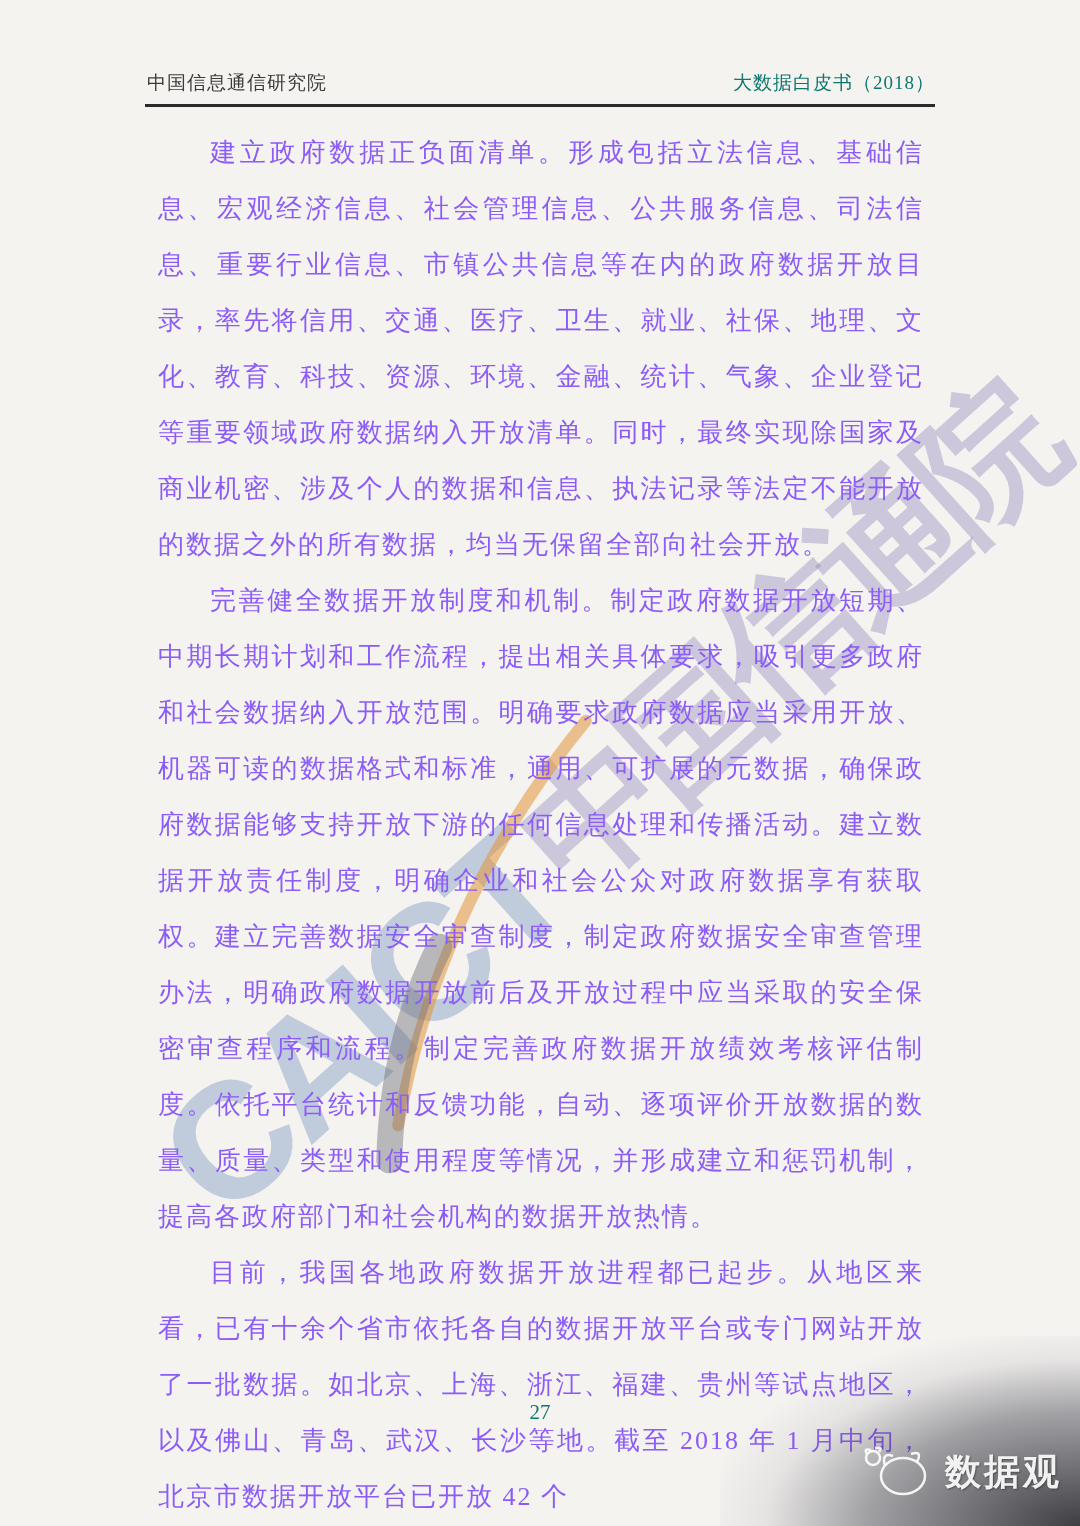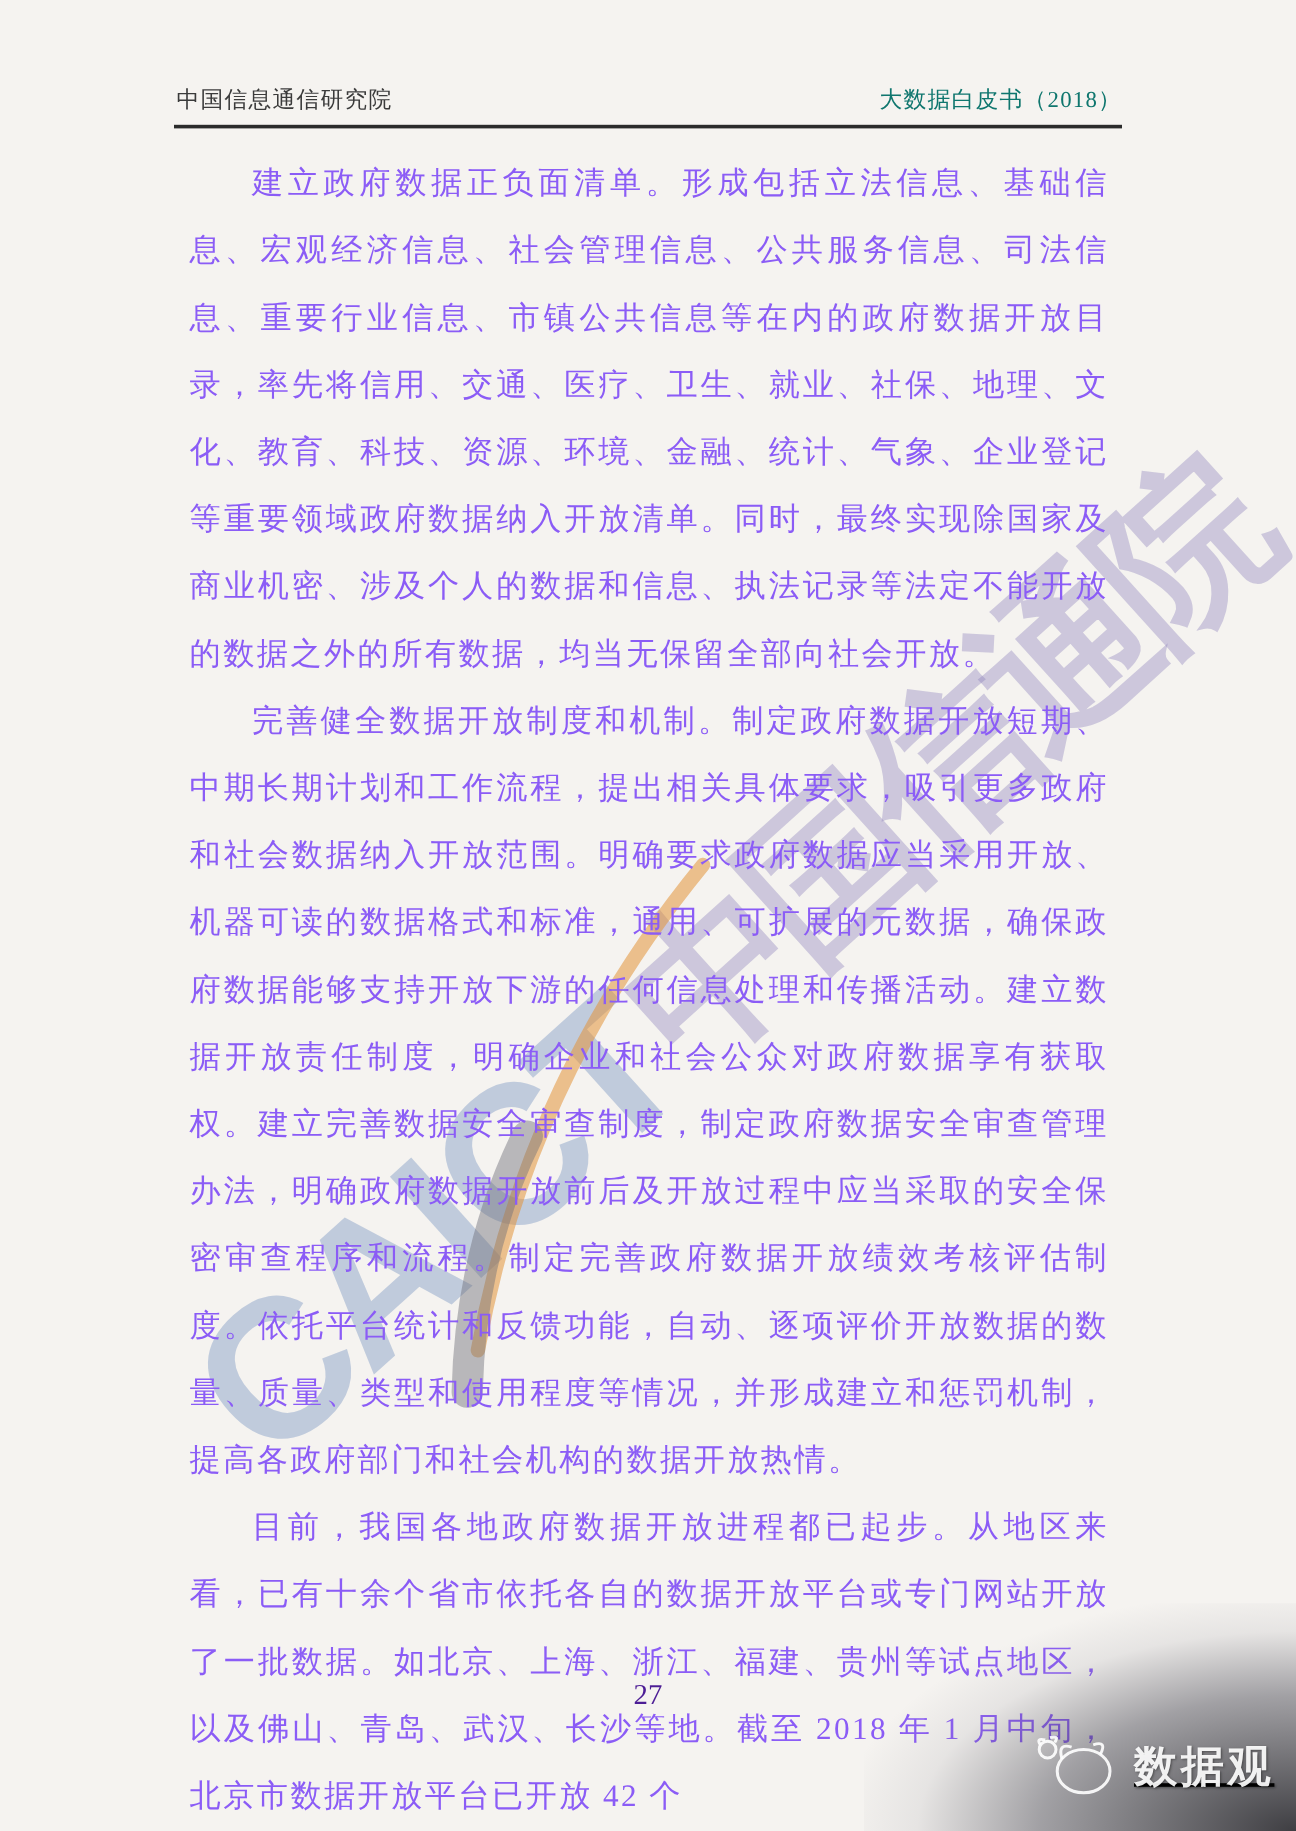--- a/index.html
+++ b/index.html
@@ -26,29 +26,29 @@
     display:flex;align-items:center;justify-content:center;
     z-index:1;pointer-events:none;white-space:nowrap;}
   .wm-caict{font-family:"Liberation Sans","DejaVu Sans",sans-serif;
     font-weight:bold;font-size:165px;letter-spacing:-6px;
     color:rgba(120,148,192,0.42);}
   .wm-cn{font-weight:bold;font-size:142px;letter-spacing:-10px;
     color:rgba(140,130,186,0.38);margin-left:6px;}
   .wm-swoosh{position:absolute;left:0;top:0;width:100%;height:100%;}
   
   .page-number{position:absolute;left:0;top:1400px;width:1080px;
-    text-align:center;font-size:24px;color:#4c1d95;z-index:2;}
+    text-align:center;font-size:21px;color:#0f766e;z-index:2;}
   
   .corner{position:absolute;right:0;bottom:0;width:360px;height:190px;z-index:4;
     background:radial-gradient(ellipse at 100% 100%,
       rgba(22,22,28,0.82) 0%,rgba(60,60,72,0.45) 42%,
       rgba(120,120,132,0.12) 62%,rgba(150,150,160,0) 75%);
     pointer-events:none;}
   .corner-content{position:absolute;right:18px;bottom:28px;
-    display:flex;align-items:center;gap:10px;text-decoration:underline;}
+    display:flex;align-items:center;gap:10px;}
   .corner-brand{font-size:36px;font-weight:bold;color:rgba(255,255,255,0.92);
     letter-spacing:3px;text-shadow:1px 1px 2px rgba(40,40,40,0.55);
     font-family:"Liberation Sans","DejaVu Sans",sans-serif;}
 </style>
 </head>
 <body>
 
 <div class="header">
   <span class="h-left">中国信息通信研究院</span>
   <span class="h-right">大数据白皮书（2018）</span>

